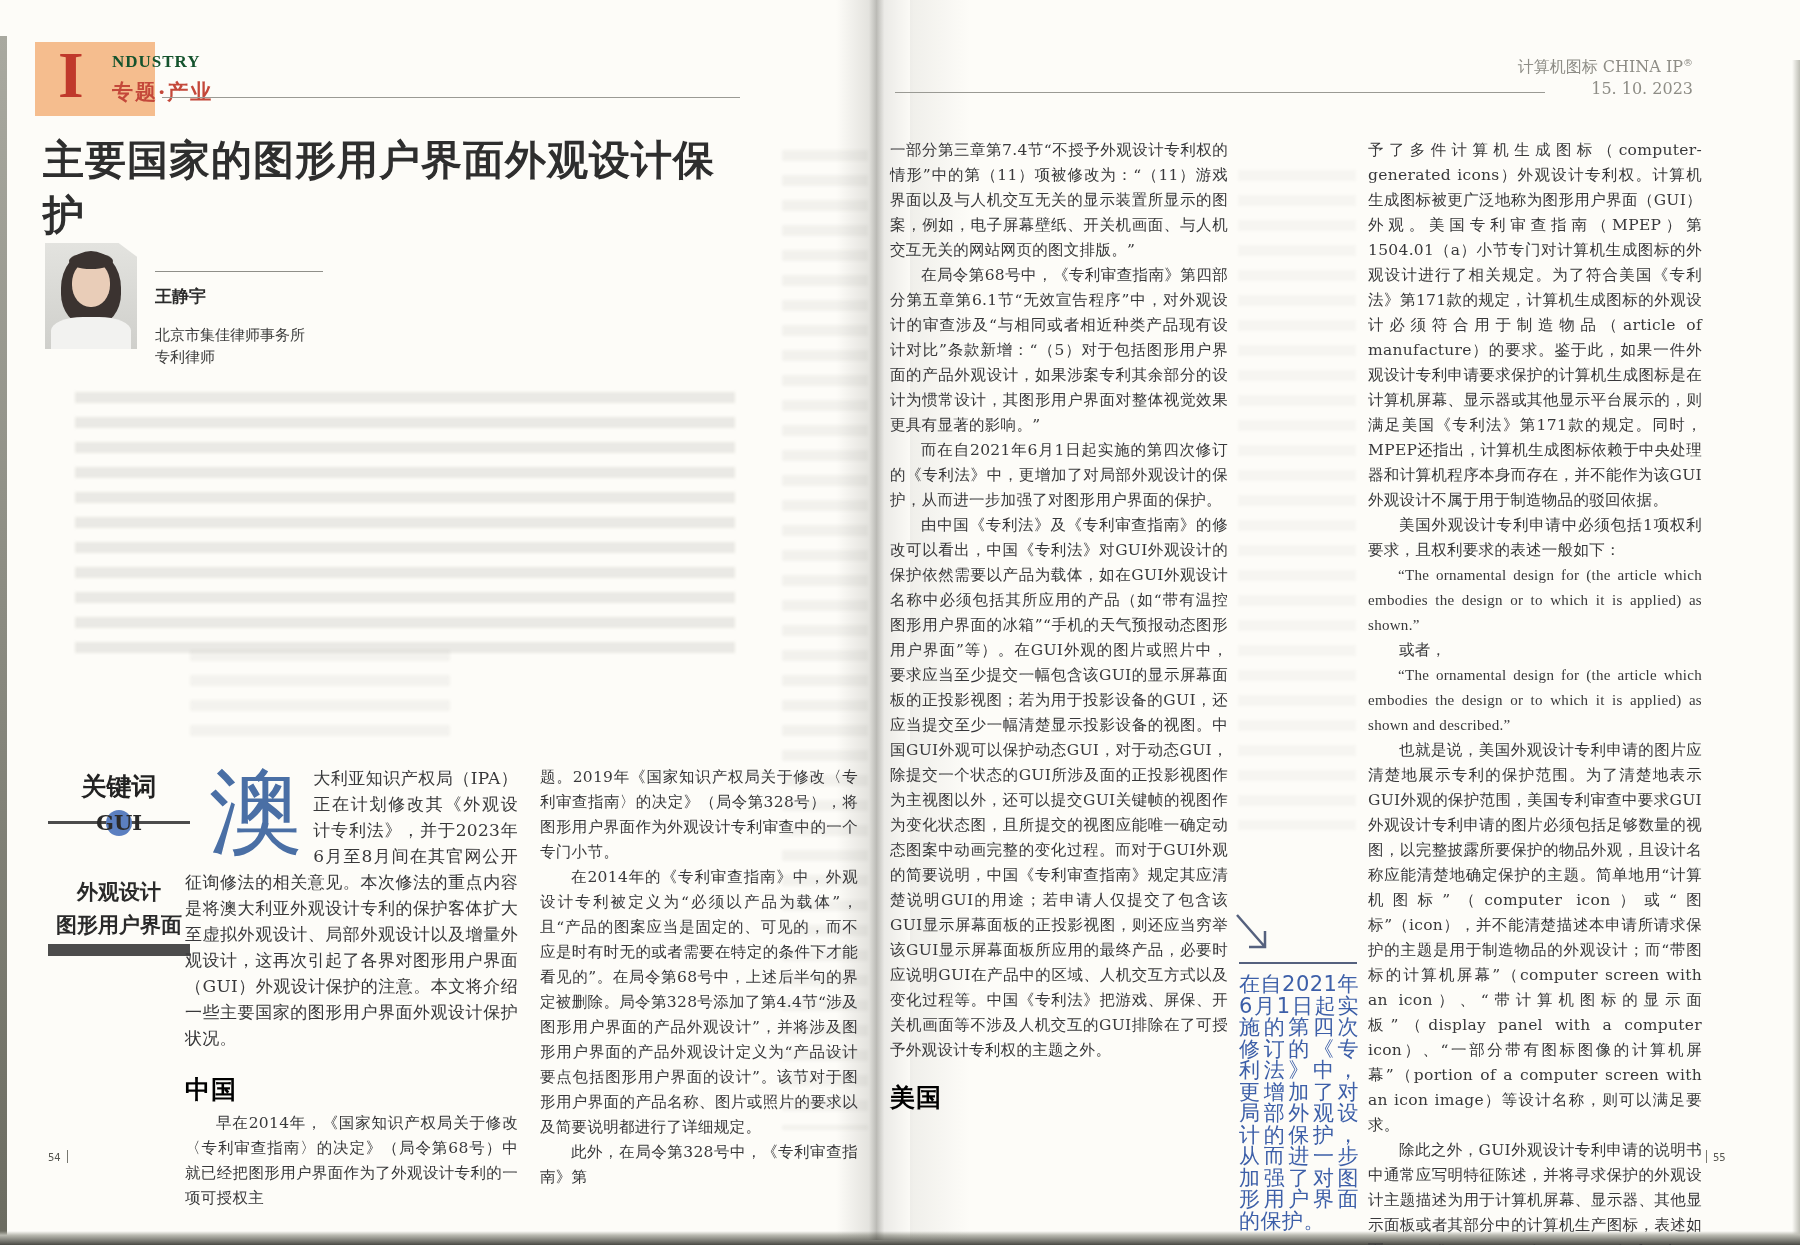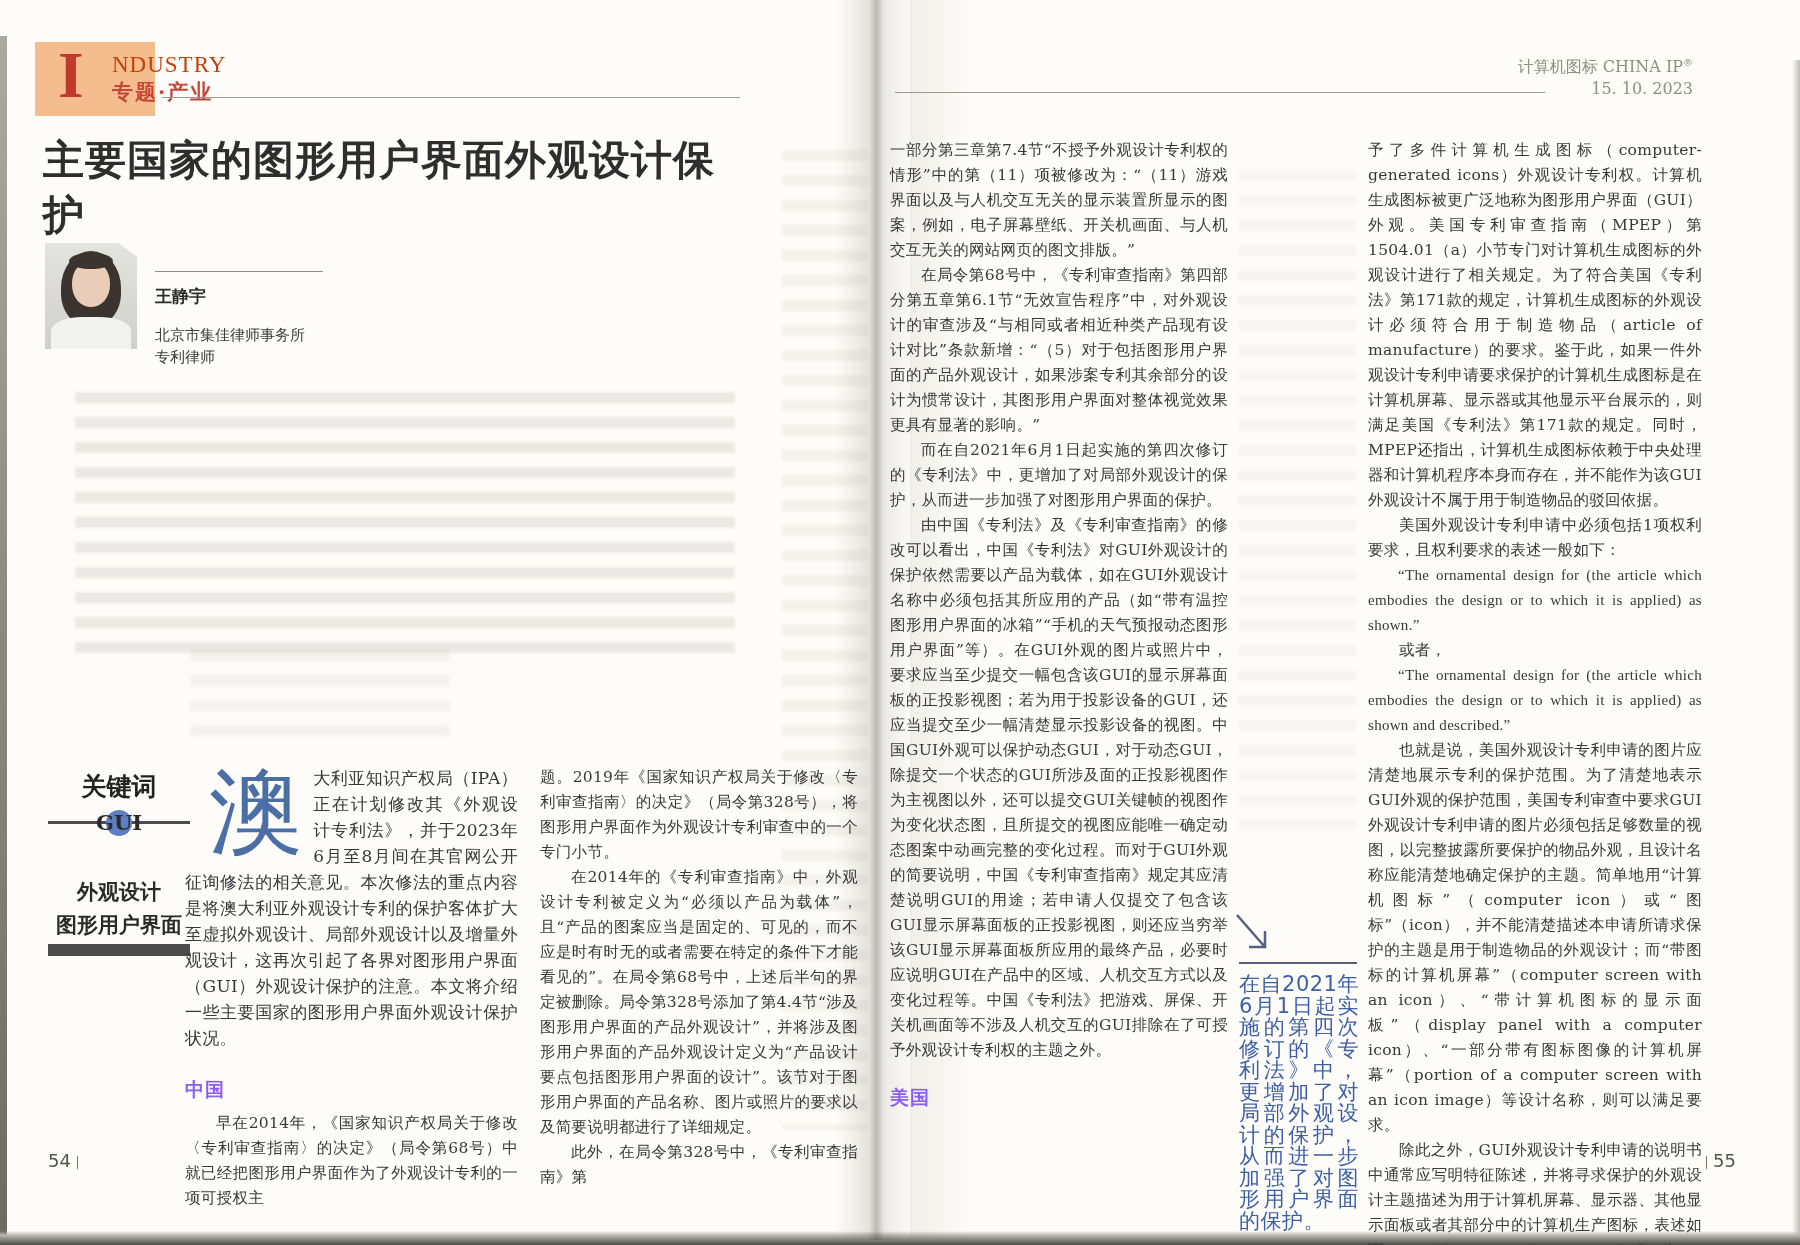--- a/index.html
+++ b/index.html
@@ -18,21 +18,21 @@
   
   .ghost{background:repeating-linear-gradient(180deg,rgba(125,125,116,0.15) 0px,rgba(125,125,116,0.15) 11px,rgba(0,0,0,0) 11px,rgba(0,0,0,0) 25px);filter:blur(1.6px);}
   .g1{left:75px;top:392px;width:660px;height:268px;}
   .g2{left:782px;top:150px;width:86px;height:980px;opacity:.55;}
   .g3{left:1238px;top:170px;width:118px;height:660px;opacity:.35;}
   .g4{left:190px;top:650px;width:260px;height:96px;opacity:.5;}
 
   
   .logo-box{left:35px;top:42px;width:120px;height:74px;background:#f5bd8e;}
   .logo-i{left:58px;top:40px;font-family:"Liberation Serif",serif;font-weight:bold;font-size:66px;line-height:70px;color:#c0392b;}
-  .logo-rest{left:112px;top:52px;font-family:"Liberation Serif",serif;font-size:23px;letter-spacing:1px;color:#c2410c;}
+  .logo-rest{left:112px;top:52px;font-family:"Liberation Serif",serif;font-size:17px;letter-spacing:1px;color:#14532d;font-weight:bold;}
   .logo-sub{left:112px;top:78px;font-size:21px;font-weight:bold;color:#c4483a;letter-spacing:2px;}
   .rule-l{left:162px;top:97px;width:578px;height:1px;background:#9a9a94;}
   .rule-r{left:895px;top:92px;width:650px;height:1px;background:#9a9a94;}
   .hdr-right{left:1390px;top:52px;width:303px;text-align:right;color:#8e8d86;font-size:16px;line-height:22px;}
   .hdr-right sup{font-size:10px;}
 
   
   .title{left:43px;top:133px;width:700px;font-family:"DejaVu Sans",sans-serif;font-weight:800;
          font-size:41px;letter-spacing:1px;color:#2e2e2e;}
   .photo{left:45px;top:243px;width:92px;height:106px;background:linear-gradient(180deg,#e3e3df,#cfcfcb);
@@ -56,32 +56,32 @@
   
   .col{font-size:15.5px;line-height:25px;text-align:justify;letter-spacing:.3px;color:#38383a;}
   .col p{margin:0;}
   .ind{text-indent:2em;}
   .col1{left:185px;top:765px;width:333px;}
   .col2{left:540px;top:765px;width:318px;}
   .col3{left:890px;top:138px;width:338px;}
   .col4{left:1368px;top:138px;width:334px;}
   .lede{font-size:17px;line-height:26px;}
   .dropcap{float:left;font-size:94px;line-height:78px;color:#4a6fa5;margin:8px 10px 2px 24px;font-family:"DejaVu Serif",serif;}
-  .sec-head{font-family:"DejaVu Sans",sans-serif;font-weight:bold;font-size:19px;color:#8b5cf6;margin:26px 0 9px 0;letter-spacing:1px;}
+  .sec-head{font-family:"DejaVu Sans",sans-serif;font-weight:bold;font-size:25px;color:#000000;margin:26px 0 9px 0;letter-spacing:1px;}
   .sec-head.us{margin-top:22px;}
   .en{font-family:"Liberation Serif",serif;font-size:15px;}
 
   
   .pq-arrow{left:1233px;top:913px;}
   .pq-rule{left:1239px;top:962px;width:118px;height:2px;background:#55617e;}
   .pq-text{left:1239px;top:974px;width:120px;font-family:"DejaVu Sans",sans-serif;font-weight:normal;
            font-size:21px;line-height:21.5px;text-align:justify;color:#3d5fa8;letter-spacing:.5px;}
 
   
-  .pageno{font-size:18px;color:#55554f;font-family:"DejaVu Sans",sans-serif;}
+  .pageno{font-size:10px;color:#55554f;font-family:"DejaVu Sans",sans-serif;}
   .pn-l{left:48px;top:1150px;} .pn-r{left:1700px;top:1150px;}
   .pn-bar{display:inline-block;width:1px;height:13px;background:#77776f;vertical-align:-2px;margin:0 6px;}
 </style>
 </head>
 <body>
 
 <div class="abs edge-left"></div>
 <div class="abs edge-bottom"></div>
 <div class="abs edge-right"></div>
 <div class="abs gutter"></div>

